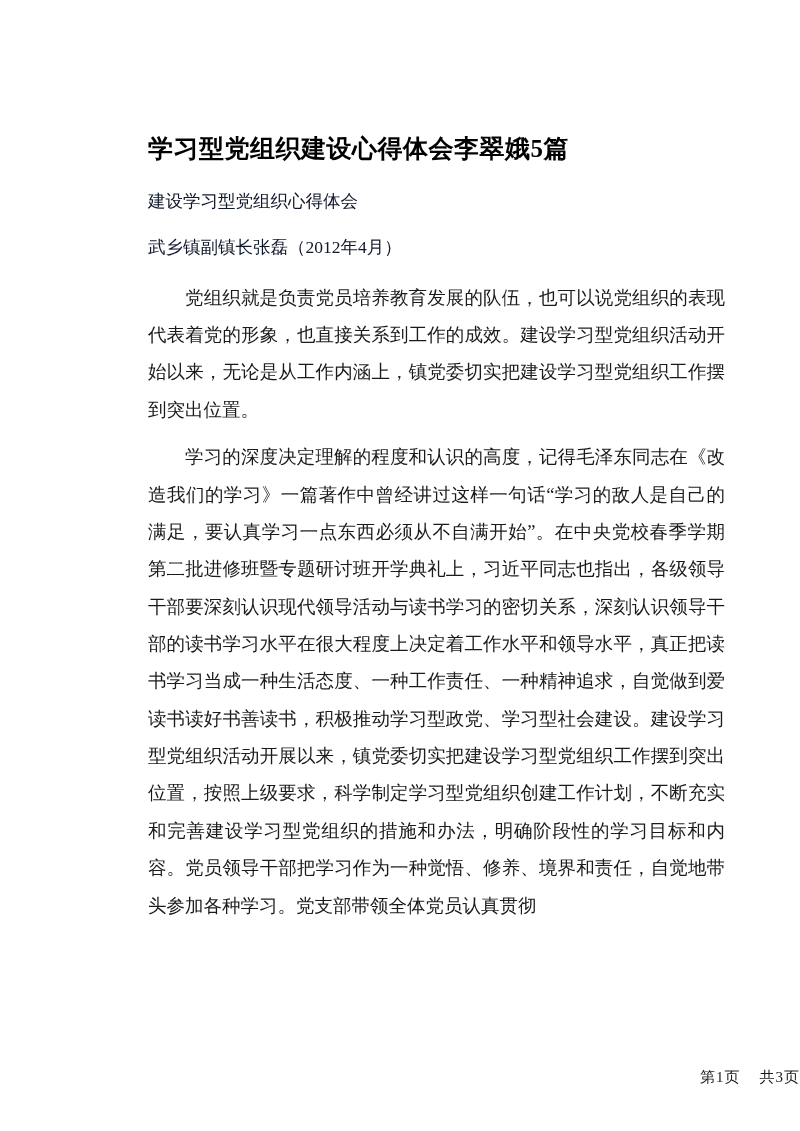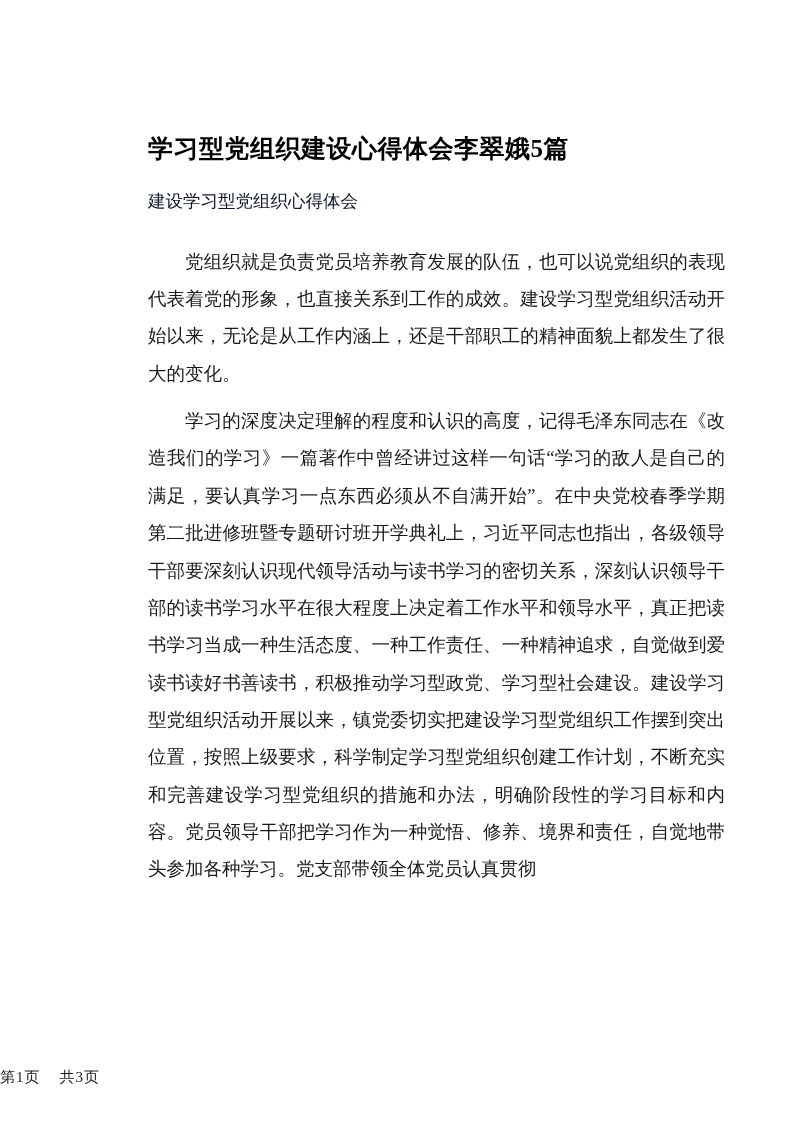--- a/index.html
+++ b/index.html
@@ -46,40 +46,41 @@
     text-indent: 2em;
     color: #1a1a1a;
   }
   .gap-sm { height: 10px; }
   .gap-md { height: 14px; }
   .footer {
     position: absolute;
     left: 0;
     right: 0;
     bottom: 44px;
-    text-align: left;
+    text-align: right;
     font-size: 15px;
     letter-spacing: 1px;
     color: #1a1a1a;
   }
   .footer span { display: inline-block; }
 </style>
 </head>
 <body>
 
 <div class="page">
 
   <h1 class="doc-title">学习型党组织建设心得体会李翠娥5篇</h1>
 
   <p class="subtitle">建设学习型党组织心得体会</p>
   <div class="gap-sm"></div>
+  <p class="subtitle">武乡镇副镇长张磊（2012年4月）</p>
 
   <div class="gap-md"></div>
 
-  <p class="body-p">党组织就是负责党员培养教育发展的队伍，也可以说党组织的表现代表着党的形象，也直接关系到工作的成效。建设学习型党组织活动开始以来，无论是从工作内涵上，还是干部职工的精神面貌上都发生了很大的变化。</p>
+  <p class="body-p">党组织就是负责党员培养教育发展的队伍，也可以说党组织的表现代表着党的形象，也直接关系到工作的成效。建设学习型党组织活动开始以来，无论是从工作内涵上，镇党委切实把建设学习型党组织工作摆到突出位置。</p>
 
   <div class="gap-sm"></div>
 
   <p class="body-p">学习的深度决定理解的程度和认识的高度，记得毛泽东同志在《改造我们的学习》一篇著作中曾经讲过这样一句话“学习的敌人是自己的满足，要认真学习一点东西必须从不自满开始”。在中央党校春季学期第二批进修班暨专题研讨班开学典礼上，习近平同志也指出，各级领导干部要深刻认识现代领导活动与读书学习的密切关系，深刻认识领导干部的读书学习水平在很大程度上决定着工作水平和领导水平，真正把读书学习当成一种生活态度、一种工作责任、一种精神追求，自觉做到爱读书读好书善读书，积极推动学习型政党、学习型社会建设。建设学习型党组织活动开展以来，镇党委切实把建设学习型党组织工作摆到突出位置，按照上级要求，科学制定学习型党组织创建工作计划，不断充实和完善建设学习型党组织的措施和办法，明确阶段性的学习目标和内容。党员领导干部把学习作为一种觉悟、修养、境界和责任，自觉地带头参加各种学习。党支部带领全体党员认真贯彻</p>
 
   <div class="footer">
     <span>第1页</span>
     <span>&nbsp;&nbsp;</span>
     <span>共3页</span>
   </div>

